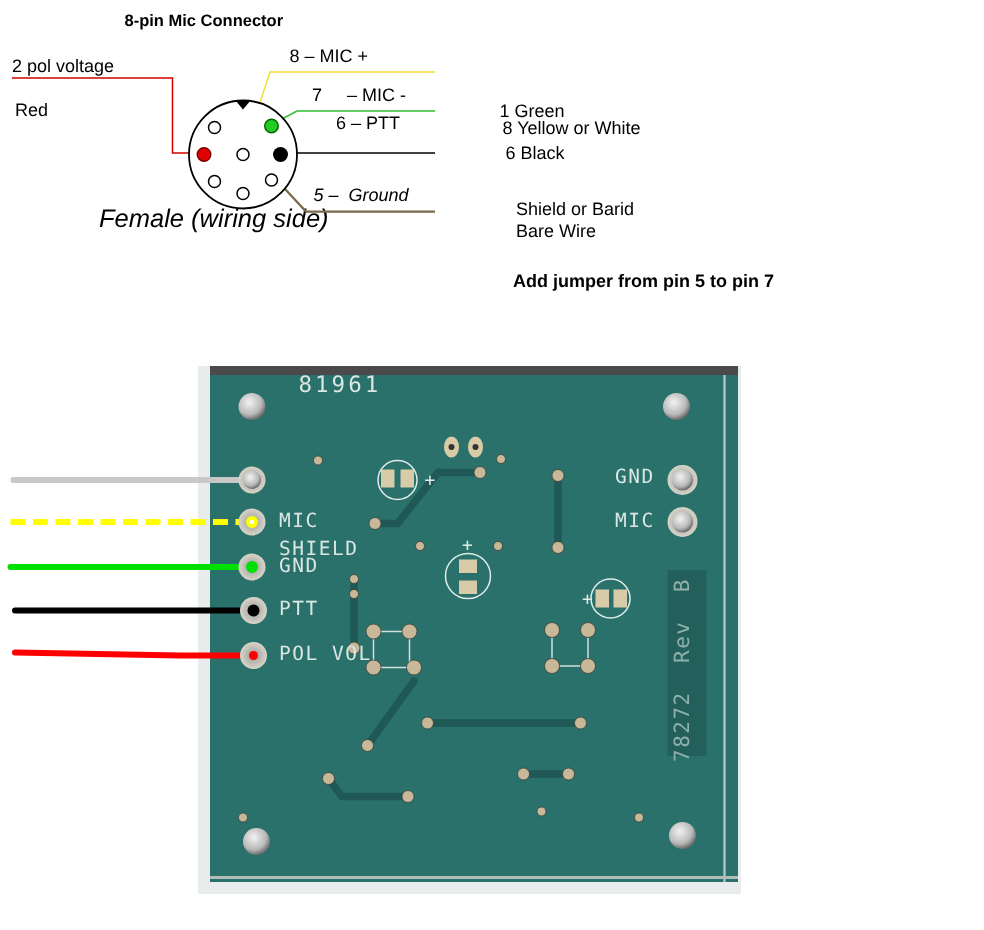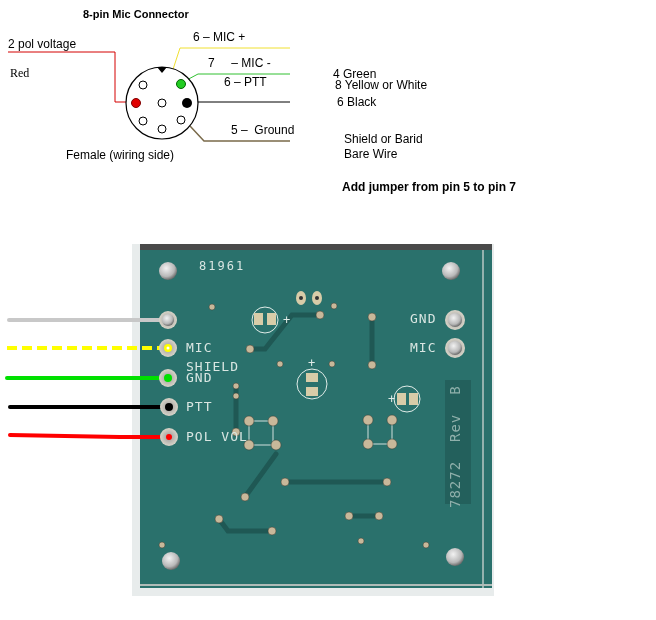--- a/index.html
+++ b/index.html
@@ -10,28 +10,28 @@
   .bold { font-weight: bold; }
   .pcb-label { font-family: "DejaVu Sans Mono", monospace; color: #d9e6e2; font-size: 13px; letter-spacing: 1px; }
   svg text { font-family: "DejaVu Sans Mono", monospace; }
 </style>
 </head>
 <body>
 
 <div class="abs t bold" style="left:44px; top:8px; font-size:11px;margin-left:39px;">8-pin Mic Connector</div>
 
 <div class="abs t" style="left:8px; top:37px;">2  pol voltage</div>
-<div class="abs t" style="left:10px; top:66px;font-family:Liberation Serif, serif;">Red</div>
+<div class="abs t" style="left:10px; top:66px;">Red</div>
 
-<div class="abs t" style="left:193px; top:30px;">6 – MIC +</div>
+<div class="abs t" style="left:193px; top:30px;">8 – MIC +</div>
 <div class="abs t" style="left:208px; top:56px; white-space:pre;">7     – MIC -</div>
 <div class="abs t" style="left:224px; top:75px;">6 – PTT</div>
-<div class="abs t" style="left:231px; top:123px; white-space:pre;">5 –  Ground</div>
+<div class="abs t" style="left:209px; top:123px; white-space:pre;font-style:italic;">5 –  Ground</div>
 
-<div class="abs t" style="left:66px; top:148px; font-size:12px;">Female (wiring side)</div>
+<div class="abs t" style="left:66px; top:136px; font-size:17px;font-style:italic;">Female (wiring side)</div>
 
 <svg class="abs" style="left:0; top:0;" width="330" height="170">
 
   <polyline points="8,52 115,52 115,102 132,102" fill="none" stroke="#d40000" stroke-width="1"></polyline>
 
   <polyline points="162,103 180,48 290,48" fill="none" stroke="#f0e030" stroke-width="1"></polyline>
 
   <polyline points="183,82 198,74 290,74" fill="none" stroke="#30c030" stroke-width="1"></polyline>
 
   <line x1="187" y1="102" x2="290" y2="102" stroke="#000" stroke-width="1"></line>
@@ -47,21 +47,21 @@
   <circle cx="136" cy="103" r="4.5" fill="#e00000" stroke="#800000"></circle>
   <circle cx="162" cy="103" r="4" fill="#fff" stroke="#000"></circle>
   <circle cx="181" cy="84" r="4.5" fill="#22cc22" stroke="#006600"></circle>
   <circle cx="187" cy="103" r="5" fill="#000"></circle>
   <circle cx="143" cy="121" r="4" fill="#fff" stroke="#000"></circle>
   <circle cx="162" cy="129" r="4" fill="#fff" stroke="#000"></circle>
   <circle cx="181" cy="120" r="4" fill="#fff" stroke="#000"></circle>
 </svg>
 
 <div class="abs t" style="left:335px; top:38px;margin-top:40px;">8 Yellow or White</div>
-<div class="abs t" style="left:333px; top:67px;">4 Green</div>
+<div class="abs t" style="left:333px; top:67px;">1 Green</div>
 <div class="abs t" style="left:337px; top:95px;">6 Black</div>
 <div class="abs t" style="left:344px; top:132px;">Shield or Barid</div>
 <div class="abs t" style="left:344px; top:147px;">Bare Wire</div>
 
 <div class="abs t bold" style="left:342px; top:180px; font-size:12px;">Add jumper from pin 5 to pin 7</div>
 
 <svg class="abs" style="left:0; top:236px;" width="656" height="384">
   <defs>
     <radialGradient id="padg" cx="40%" cy="35%" r="65%">
       <stop offset="0%" stop-color="#f2f2f2"></stop>
@@ -176,21 +176,21 @@
     <circle cx="169" cy="201" r="9" fill="url(#ring)"></circle>
       <circle cx="169" cy="201" r="3" fill="#ff0000"></circle>
   </g>
 
   <circle cx="455" cy="84" r="10" fill="url(#ring)"></circle>
     <circle cx="455" cy="84" r="7" fill="url(#padg)"></circle>
   <circle cx="455" cy="112" r="10" fill="url(#ring)"></circle>
     <circle cx="455" cy="112" r="7" fill="url(#padg)"></circle>
 </svg>
 
-<div class="abs pcb-label" style="left:199px; top:259px; font-size:12px; letter-spacing:2px;">81961</div>
+<div class="abs pcb-label" style="left:199px; top:247px; font-size:15px; letter-spacing:2px;">81961</div>
 
 <div class="abs pcb-label" style="left:186px; top:311px;margin-top:48px;">SHIELD</div>
 <div class="abs pcb-label" style="left:186px; top:340px;">MIC</div>
 <div class="abs pcb-label" style="left:186px; top:370px;">GND</div>
 <div class="abs pcb-label" style="left:186px; top:399px;text-align:right;">PTT</div>
 <div class="abs pcb-label" style="left:186px; top:429px;text-align:center;">POL VOL</div>
 
 <div class="abs pcb-label" style="left:410px; top:311px;">GND</div>
 <div class="abs pcb-label" style="left:410px; top:340px;">MIC</div>
 

